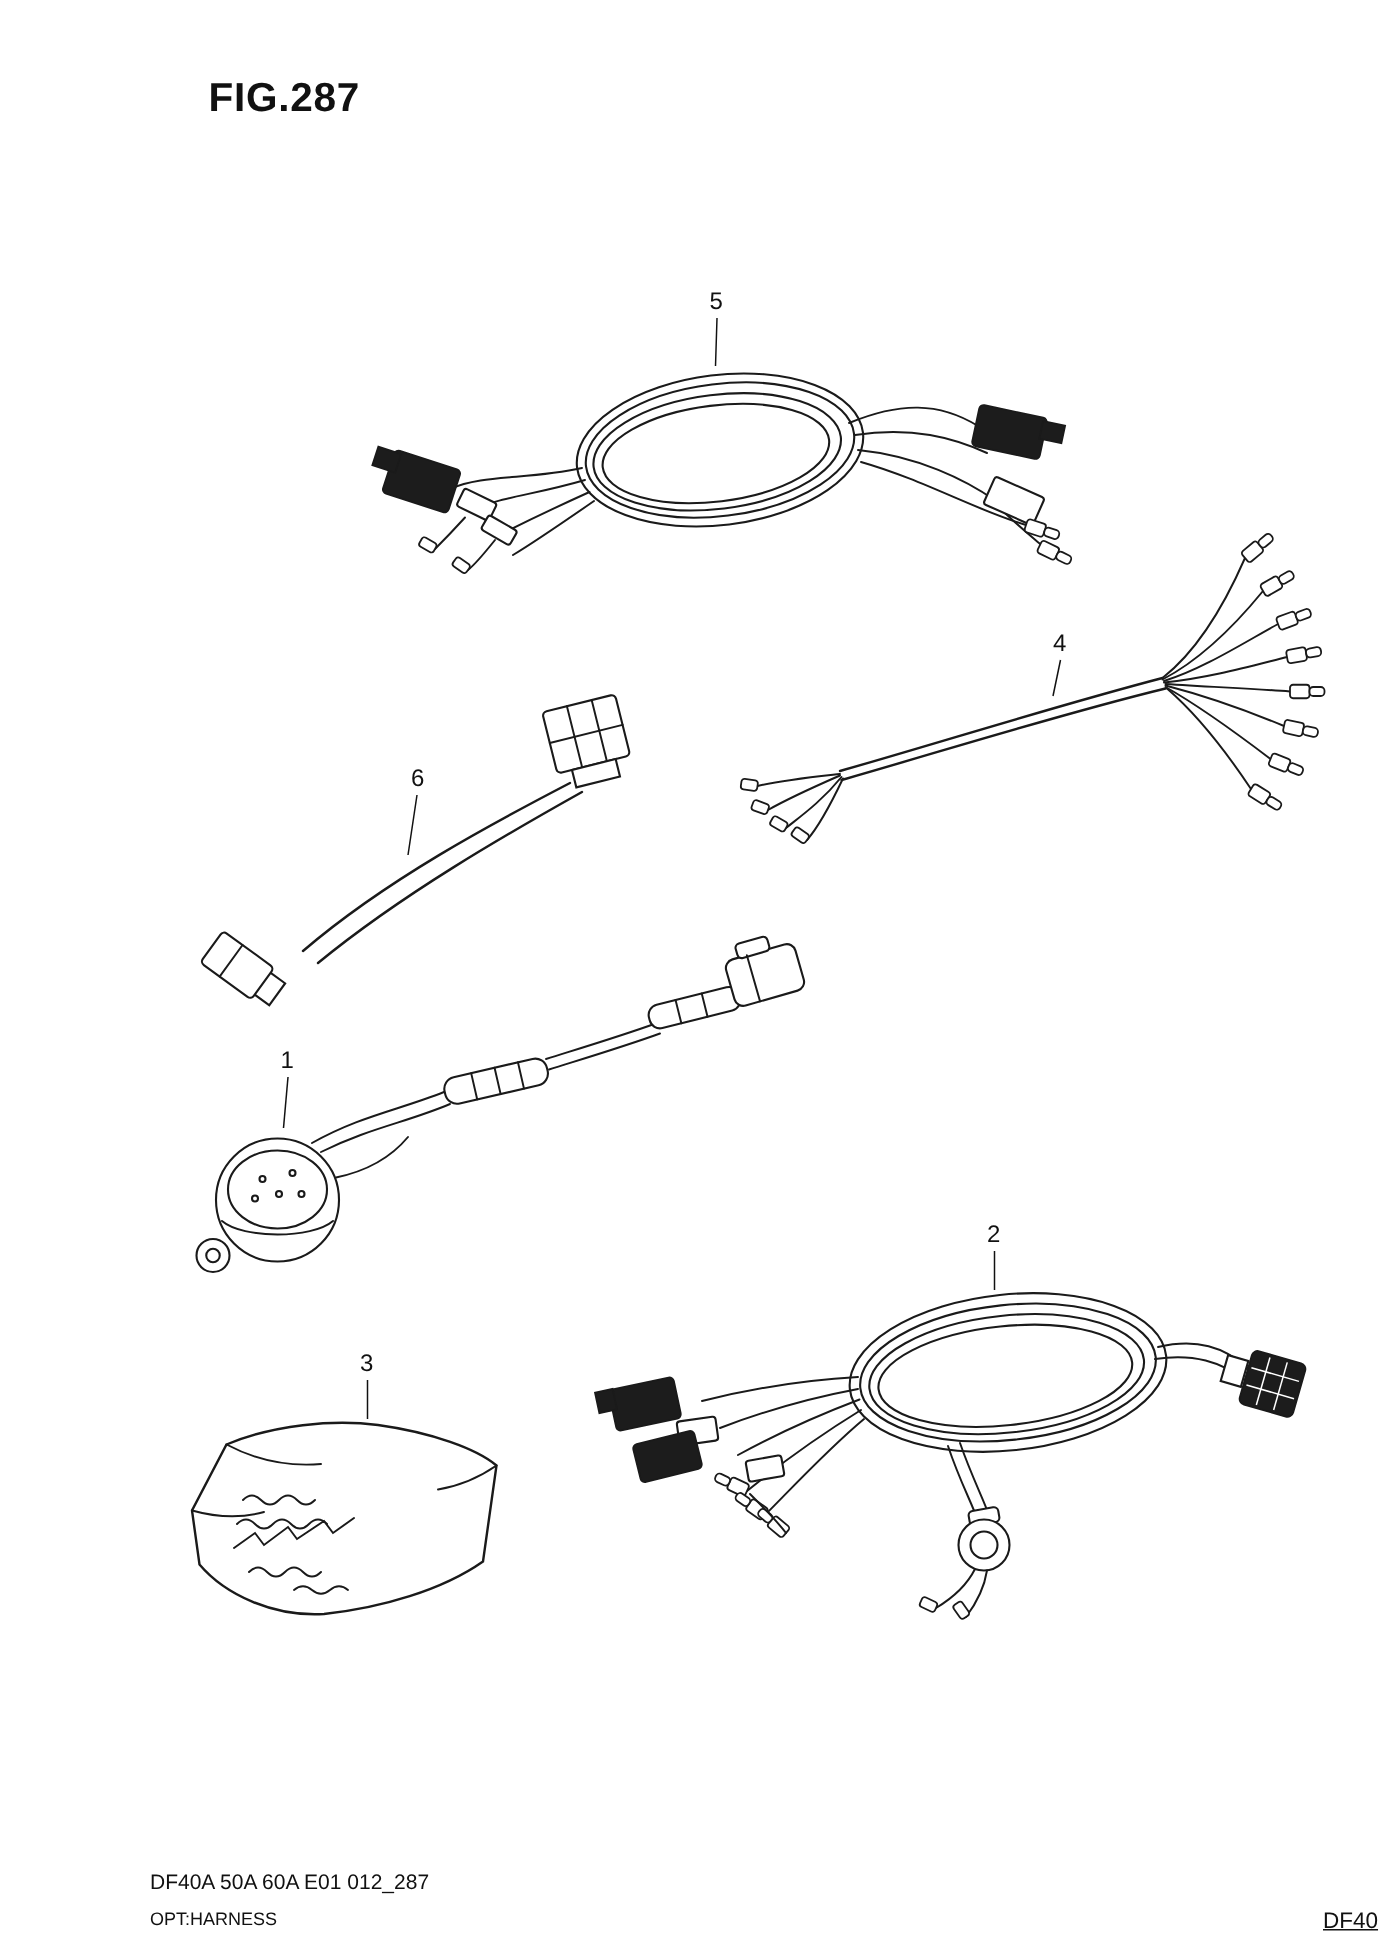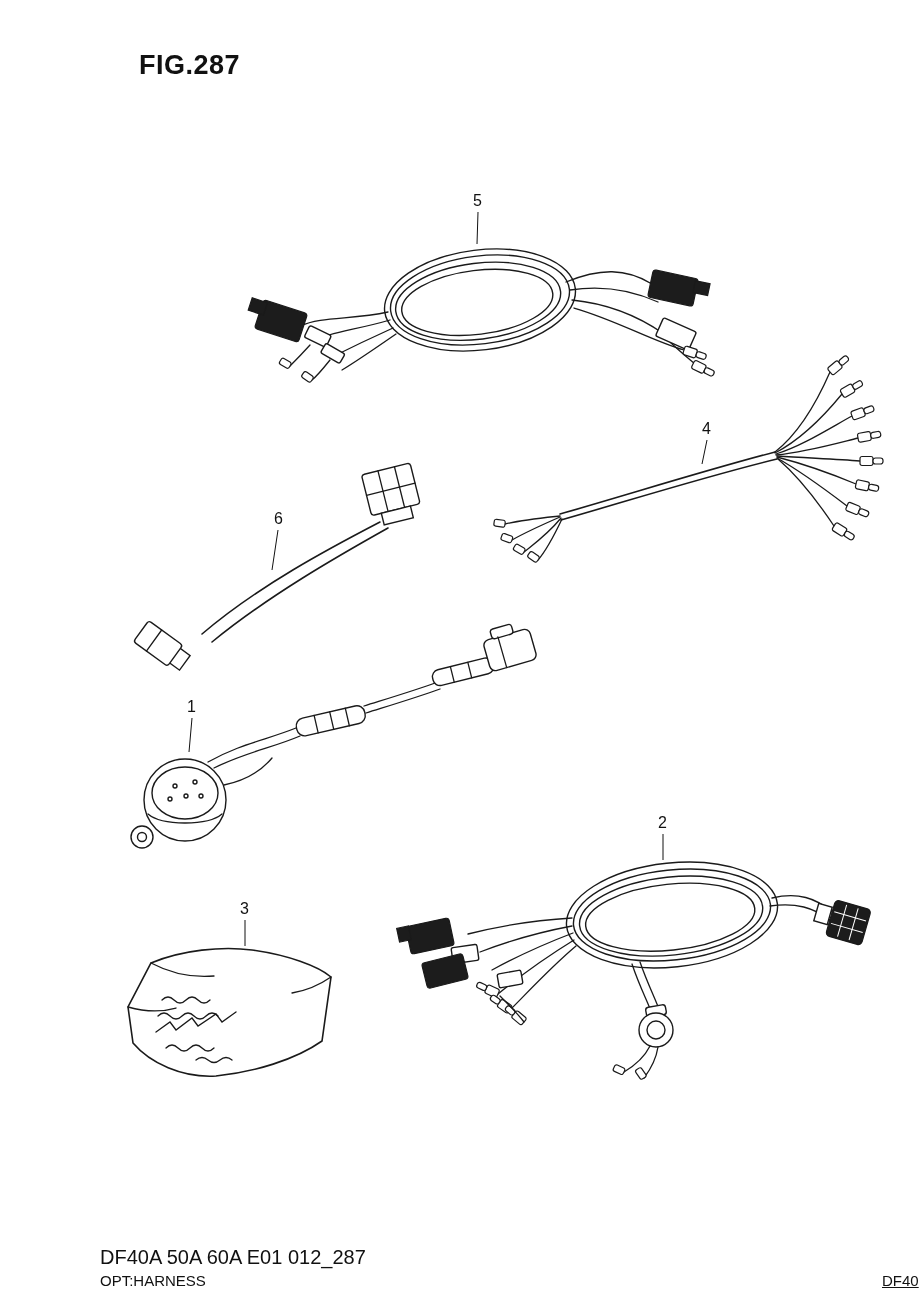--- a/index.html
+++ b/index.html
@@ -10,25 +10,25 @@
     background:#ffffff;
     font-family:"Liberation Sans", sans-serif;
     overflow:hidden;
   }
   .fig-title{
     position:absolute;left:94px;top:50px;
     font-size:27px;font-weight:bold;color:#111;letter-spacing:.5px;margin-left:45px;
   }
   .footer-line1{
     position:absolute;left:100px;top:1246px;
-    font-size:20px;color:#111;
+    font-size:14px;color:#111;
   }
   .footer-line2{
     position:absolute;left:100px;top:1272px;
-    font-size:15px;color:#111;
+    font-size:12px;color:#111;
   }
   .corner-code{
     position:absolute;left:882px;top:1272px;
     font-size:15px;color:#111;white-space:nowrap;text-decoration:underline;
   }
   svg.diagram{position:absolute;left:0;top:0;}
   svg .ln{stroke:#1a1a1a;stroke-width:1.6;fill:none;stroke-linecap:round;}
   svg .wire{stroke:#1a1a1a;stroke-width:1.3;fill:none;stroke-linecap:round;}
   svg .coil{stroke:#1a1a1a;stroke-width:1.4;fill:none;}
   svg .conn{stroke:#1a1a1a;stroke-width:1.4;fill:#ffffff;}

